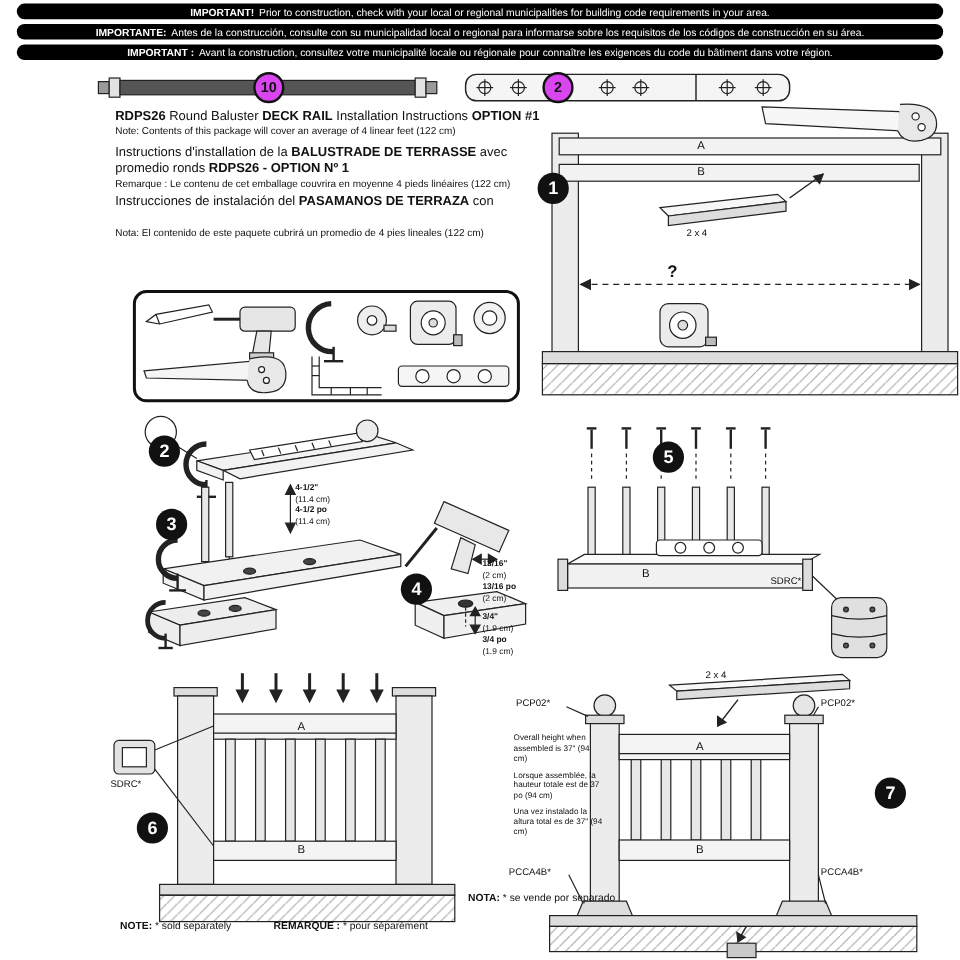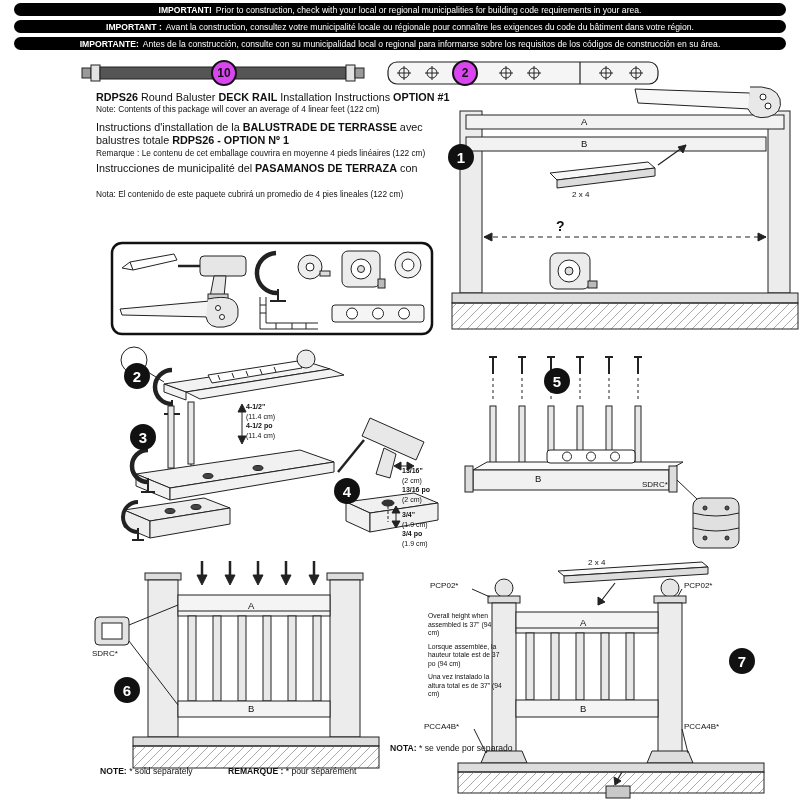--- a/index.html
+++ b/index.html
@@ -28,26 +28,26 @@
 <body>
 
 <div class="page">
 
   <div class="banner">
     <div class="banner-line">
         <b>IMPORTANT!</b>
         <span>Prior to construction, check with your local or regional municipalities for building code requirements in your area.</span>
       </div>
     <div class="banner-line">
+        <b>IMPORTANTE:</b>
+        <span>Antes de la construcción, consulte con su municipalidad local o regional para informarse sobre los requisitos de los códigos de construcción en su área.</span>
+      </div>
+    <div class="banner-line">
         <b>IMPORTANT :</b>
         <span>Avant la construction, consultez votre municipalité locale ou régionale pour connaître les exigences du code du bâtiment dans votre région.</span>
-      </div>
-    <div class="banner-line">
-        <b>IMPORTANTE:</b>
-        <span>Antes de la construcción, consulte con su municipalidad local o regional para informarse sobre los requisitos de los códigos de construcción en su área.</span>
       </div>
   </div>
 
   <svg class="diagram" style="left:80px;top:50px" width="640" height="46" viewBox="0 0 640 46">
     <g stroke="#222" stroke-width="1">
       <rect x="2" y="18" width="9" height="10" fill="#9a9a9a"></rect>
       <rect x="11" y="15" width="9" height="16" fill="#e2e2e2"></rect>
       <rect x="20" y="17" width="246" height="12" fill="#555"></rect>
       <rect x="266" y="15" width="9" height="16" fill="#e2e2e2"></rect>
       <rect x="275" y="18" width="9" height="10" fill="#9a9a9a"></rect>
@@ -81,26 +81,26 @@
   <div class="qty-badge" style="left:211px;top:60px">10</div>
   <div class="qty-badge" style="left:452px;top:60px">2</div>
 
   <div class="title-block" style="top:91px">
     <div class="title-line"><b>RDPS26</b><span> Round Baluster </span><b>DECK RAIL</b><span> Installation Instructions </span><b>OPTION #1</b></div>
   </div>
   <div class="note-line" style="top:104px">Note: Contents of this package will cover an average of 4 linear feet (122 cm)</div>
 
   <div class="title-block" style="top:121px">
     <div class="title-line"><span>Instructions d'installation de la </span><b>BALUSTRADE DE TERRASSE</b><span> avec</span></div>
-    <div class="title-line"><span>balustres totale </span><b>RDPS26 - OPTION Nº 1</b></div>
+    <div class="title-line"><span>promedio ronds </span><b>RDPS26 - OPTION Nº 1</b></div>
   </div>
   <div class="note-line" style="top:148px">Remarque : Le contenu de cet emballage couvrira en moyenne 4 pieds linéaires (122 cm)</div>
 
   <div class="title-block" style="top:162px">
-    <div class="title-line"><span>Instrucciones de municipalité del </span><b>PASAMANOS DE TERRAZA</b><span> con</span></div>
+    <div class="title-line"><span>Instrucciones de instalación del </span><b>PASAMANOS DE TERRAZA</b><span> con</span></div>
   </div>
   <div class="note-line" style="top:189px">Nota: El contenido de este paquete cubrirá un promedio de 4 pies lineales (122 cm)</div>
 
   <svg class="diagram" style="left:110px;top:241px" width="324" height="95" viewBox="0 0 324 95">
     <rect x="2" y="2" width="320" height="91" rx="10" fill="#fff" stroke="#111" stroke-width="2.5"></rect>
     <g stroke="#222" fill="#fff">
       <polygon points="12,27 20,21 64,13 67,19 23,29"></polygon>
         <line x1="20" y1="21" x2="23" y2="29"></line>
     </g>
     <g stroke="#222" fill="#e6e6e6">

